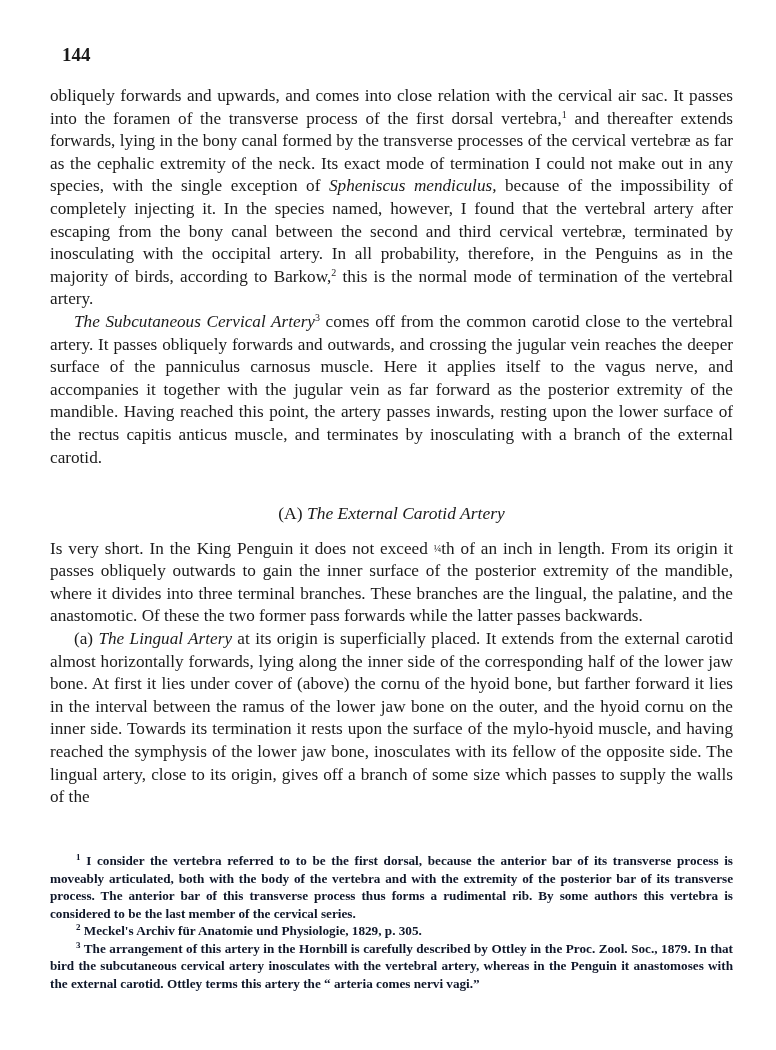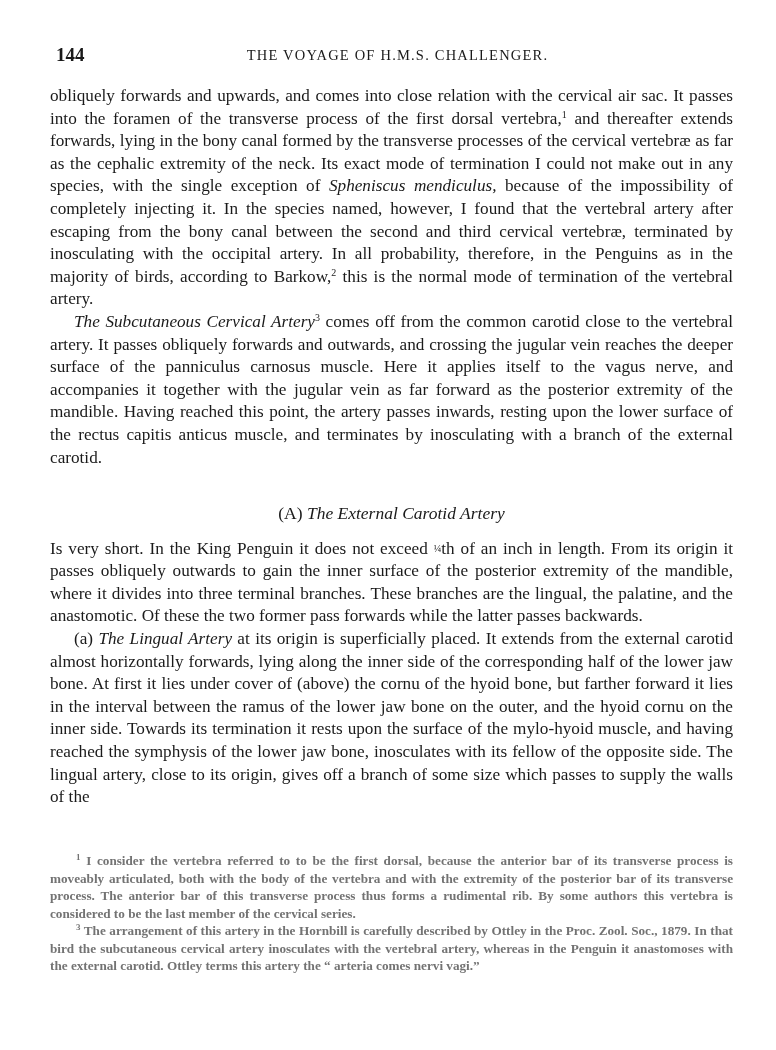--- a/index.html
+++ b/index.html
@@ -1,53 +1,53 @@
 <!DOCTYPE html>
 <html><head>
 <meta charset="utf-8">
 <style>
   html, body { margin: 0; padding: 0; background: #ffffff; }
   body { width: 776px; height: 1050px; position: relative; overflow: hidden;
          font-family: "Liberation Serif", "DejaVu Serif", serif; color: #1a1a1a; }
   .page { position: absolute; left: 50px; top: 0; width: 683px; }
-  .header { position: absolute; top: 44px; left: 6px; width: 683px; height: 26px; }
+  .header { position: absolute; top: 44px; left: 12px; width: 683px; height: 26px; }
   .page-num { position: absolute; left: 0; top: 0; font-size: 19px; font-weight: bold; }
   .running-title { position: absolute; left: 0; right: 0; top: 3px; text-align: center;
                    font-size: 14.5px; letter-spacing: 1.2px; }
   .body { position: absolute; top: 85px; left: 0; width: 683px; font-size: 17.2px; line-height: 22.6px; }
   .body p { margin: 0; text-align: justify; }
   .indent { text-indent: 24px; }
   .heading { text-align: center !important; margin: 33px 0 13px 0 !important; font-size: 17.5px; }
   .heading i { font-style: italic; text-align: center; }
   sup { font-size: 10px; line-height: 0; vertical-align: 6px; }
   i { }
   .frac { display: inline-block; font-size: 10px; vertical-align: 2px; }
-  .footnotes { position: absolute; top: 852px; left: 0; width: 683px; font-size: 13.2px; line-height: 17.5px; font-weight: bold; color: #737373; }
+  .footnotes { position: absolute; top: 852px; left: 0; width: 683px; font-size: 13.2px; line-height: 17.5px; font-weight: bold; color: #0f172a; }
   .footnotes p { margin: 0; text-align: justify; }
   .fn-indent { text-indent: 26px; }
   .fn sup { font-size: 9px; vertical-align: 5px; }
 </style>
 </head>
 <body>
 
 <div class="page">
   <div class="header">
     <span class="page-num">144</span>
-    <div class="running-title">THE VOYAGE OF H.M.S. CHALLENGER.</div>
   </div>
 
   <div class="body">
     <p><span>obliquely forwards and upwards, and comes into close relation with the cervical air sac. It passes into the foramen of the transverse process of the first dorsal vertebra,</span><sup>1</sup><span> and thereafter extends forwards, lying in the bony canal formed by the transverse processes of the cervical vertebræ as far as the cephalic extremity of the neck. Its exact mode of termination I could not make out in any species, with the single exception of </span><i>Spheniscus mendiculus,</i><span> because of the impossibility of completely injecting it. In the species named, however, I found that the vertebral artery after escaping from the bony canal between the second and third cervical vertebræ, terminated by inosculating with the occipital artery. In all probability, therefore, in the Penguins as in the majority of birds, according to Barkow,</span><sup>2</sup><span> this is the normal mode of termination of the vertebral artery.</span></p>
 
     <p class="indent"><i>The Subcutaneous Cervical Artery</i><sup>3</sup><span> comes off from the common carotid close to the vertebral artery. It passes obliquely forwards and outwards, and crossing the jugular vein reaches the deeper surface of the panniculus carnosus muscle. Here it applies itself to the vagus nerve, and accompanies it together with the jugular vein as far forward as the posterior extremity of the mandible. Having reached this point, the artery passes inwards, resting upon the lower surface of the rectus capitis anticus muscle, and terminates by inosculating with a branch of the external carotid.</span></p>
 
     <p class="heading"><span>(A) </span><i>The External Carotid Artery</i></p>
 
     <p><span>Is very short. In the King Penguin it does not exceed </span><span class="frac">¼</span><span>th of an inch in length. From its origin it passes obliquely outwards to gain the inner surface of the posterior extremity of the mandible, where it divides into three terminal branches. These branches are the lingual, the palatine, and the anastomotic. Of these the two former pass forwards while the latter passes backwards.</span></p>
 
     <p class="indent"><span>(a) </span><i>The Lingual Artery</i><span> at its origin is superficially placed. It extends from the external carotid almost horizontally forwards, lying along the inner side of the corresponding half of the lower jaw bone. At first it lies under cover of (above) the cornu of the hyoid bone, but farther forward it lies in the interval between the ramus of the lower jaw bone on the outer, and the hyoid cornu on the inner side. Towards its termination it rests upon the surface of the mylo-hyoid muscle, and having reached the symphysis of the lower jaw bone, inosculates with its fellow of the opposite side. The lingual artery, close to its origin, gives off a branch of some size which passes to supply the walls of the</span></p>
   </div>
 
   <div class="footnotes">
     <p class="fn fn-indent"><sup>1</sup><span> I consider the vertebra referred to to be the first dorsal, because the anterior bar of its transverse process is moveably articulated, both with the body of the vertebra and with the extremity of the posterior bar of its transverse process. The anterior bar of this transverse process thus forms a rudimental rib. By some authors this vertebra is considered to be the last member of the cervical series.</span></p>
+    <p class="fn fn-indent"><sup>2</sup><span> Meckel's Archiv für Anatomie und Physiologie, 1829, p. 305.</span></p>
     <p class="fn fn-indent"><sup>3</sup><span> The arrangement of this artery in the Hornbill is carefully described by Ottley in the Proc. Zool. Soc., 1879. In that bird the subcutaneous cervical artery inosculates with the vertebral artery, whereas in the Penguin it anastomoses with the external carotid. Ottley terms this artery the “ arteria comes nervi vagi.”</span></p>
   </div>
 </div>
 
 </body></html>

